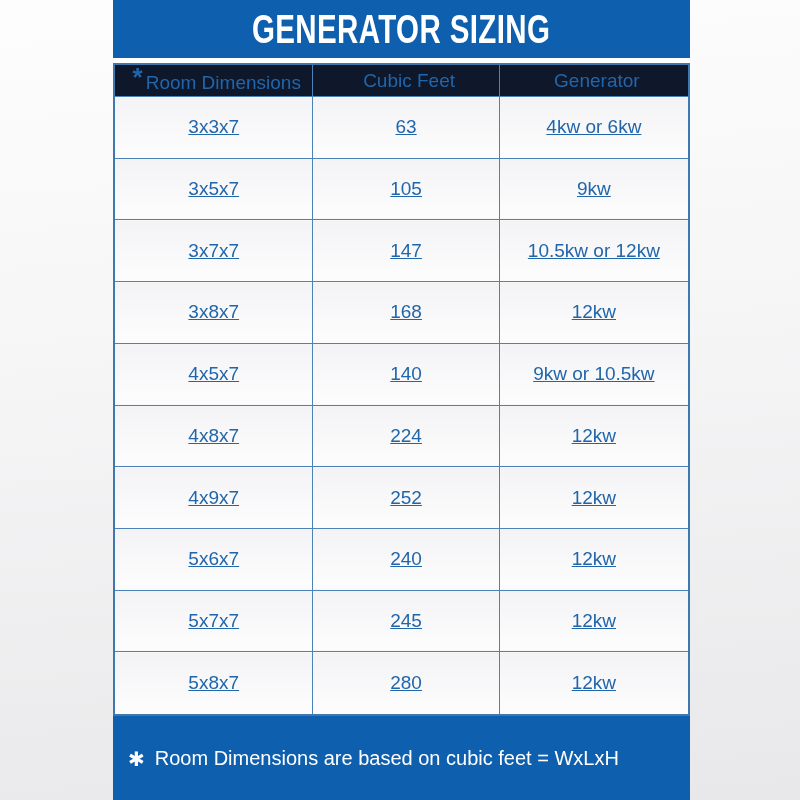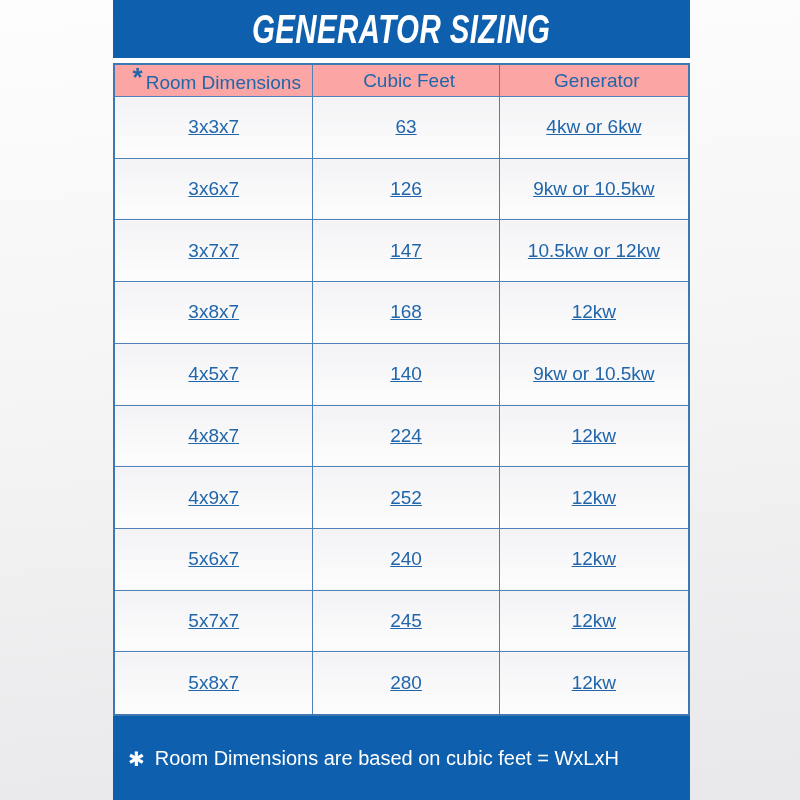--- a/index.html
+++ b/index.html
@@ -13,21 +13,21 @@
   .sheet {
     position: absolute; left: 113px; top: 0;
     width: 577px; height: 800px;
     background: #ffffff;
     display: flex; flex-direction: column;
   }
 
   .title-bar {
     flex: 0 0 58px;
     background: #0e5fad;
-    display: flex; align-items: center; justify-content: center; font-style: italic;
+    display: flex; align-items: center; justify-content: center;
   }
   .title-text {
     color: #ffffff;
     font-weight: bold;
     font-size: 41px;
     line-height: 1;
     white-space: nowrap;
     transform: scaleX(0.72);
     letter-spacing: 0.5px;
   }
@@ -43,21 +43,21 @@
   }
   .sizing-table th, .sizing-table td {
     border: 1px solid #4d82b8;
     text-align: center; vertical-align: middle;
     color: #2166ab;
     font-size: 19px;
     padding: 0;
     overflow: hidden;
   }
   .sizing-table th {
-    background: #fca5a5;
+    background: #0f172a;
     font-weight: normal;
     padding-left: 6px;
   }
   .sizing-table td {
     background: linear-gradient(180deg, #f3f3f5 0%, #fcfcfd 90%);
     text-decoration: underline;
   }
   .hdr-ast {
     font-weight: bold;
     font-size: 26px;
@@ -107,23 +107,23 @@
           <th>Generator</th>
         </tr>
       </thead>
       <tbody>
           <tr>
             <td>3x3x7</td>
             <td>63</td>
             <td>4kw or 6kw</td>
           </tr>
           <tr>
-            <td>3x6x7</td>
-            <td>126</td>
-            <td>9kw or 10.5kw</td>
+            <td>3x5x7</td>
+            <td>105</td>
+            <td>9kw</td>
           </tr>
           <tr>
             <td>3x7x7</td>
             <td>147</td>
             <td>10.5kw or 12kw</td>
           </tr>
           <tr>
             <td>3x8x7</td>
             <td>168</td>
             <td>12kw</td>

